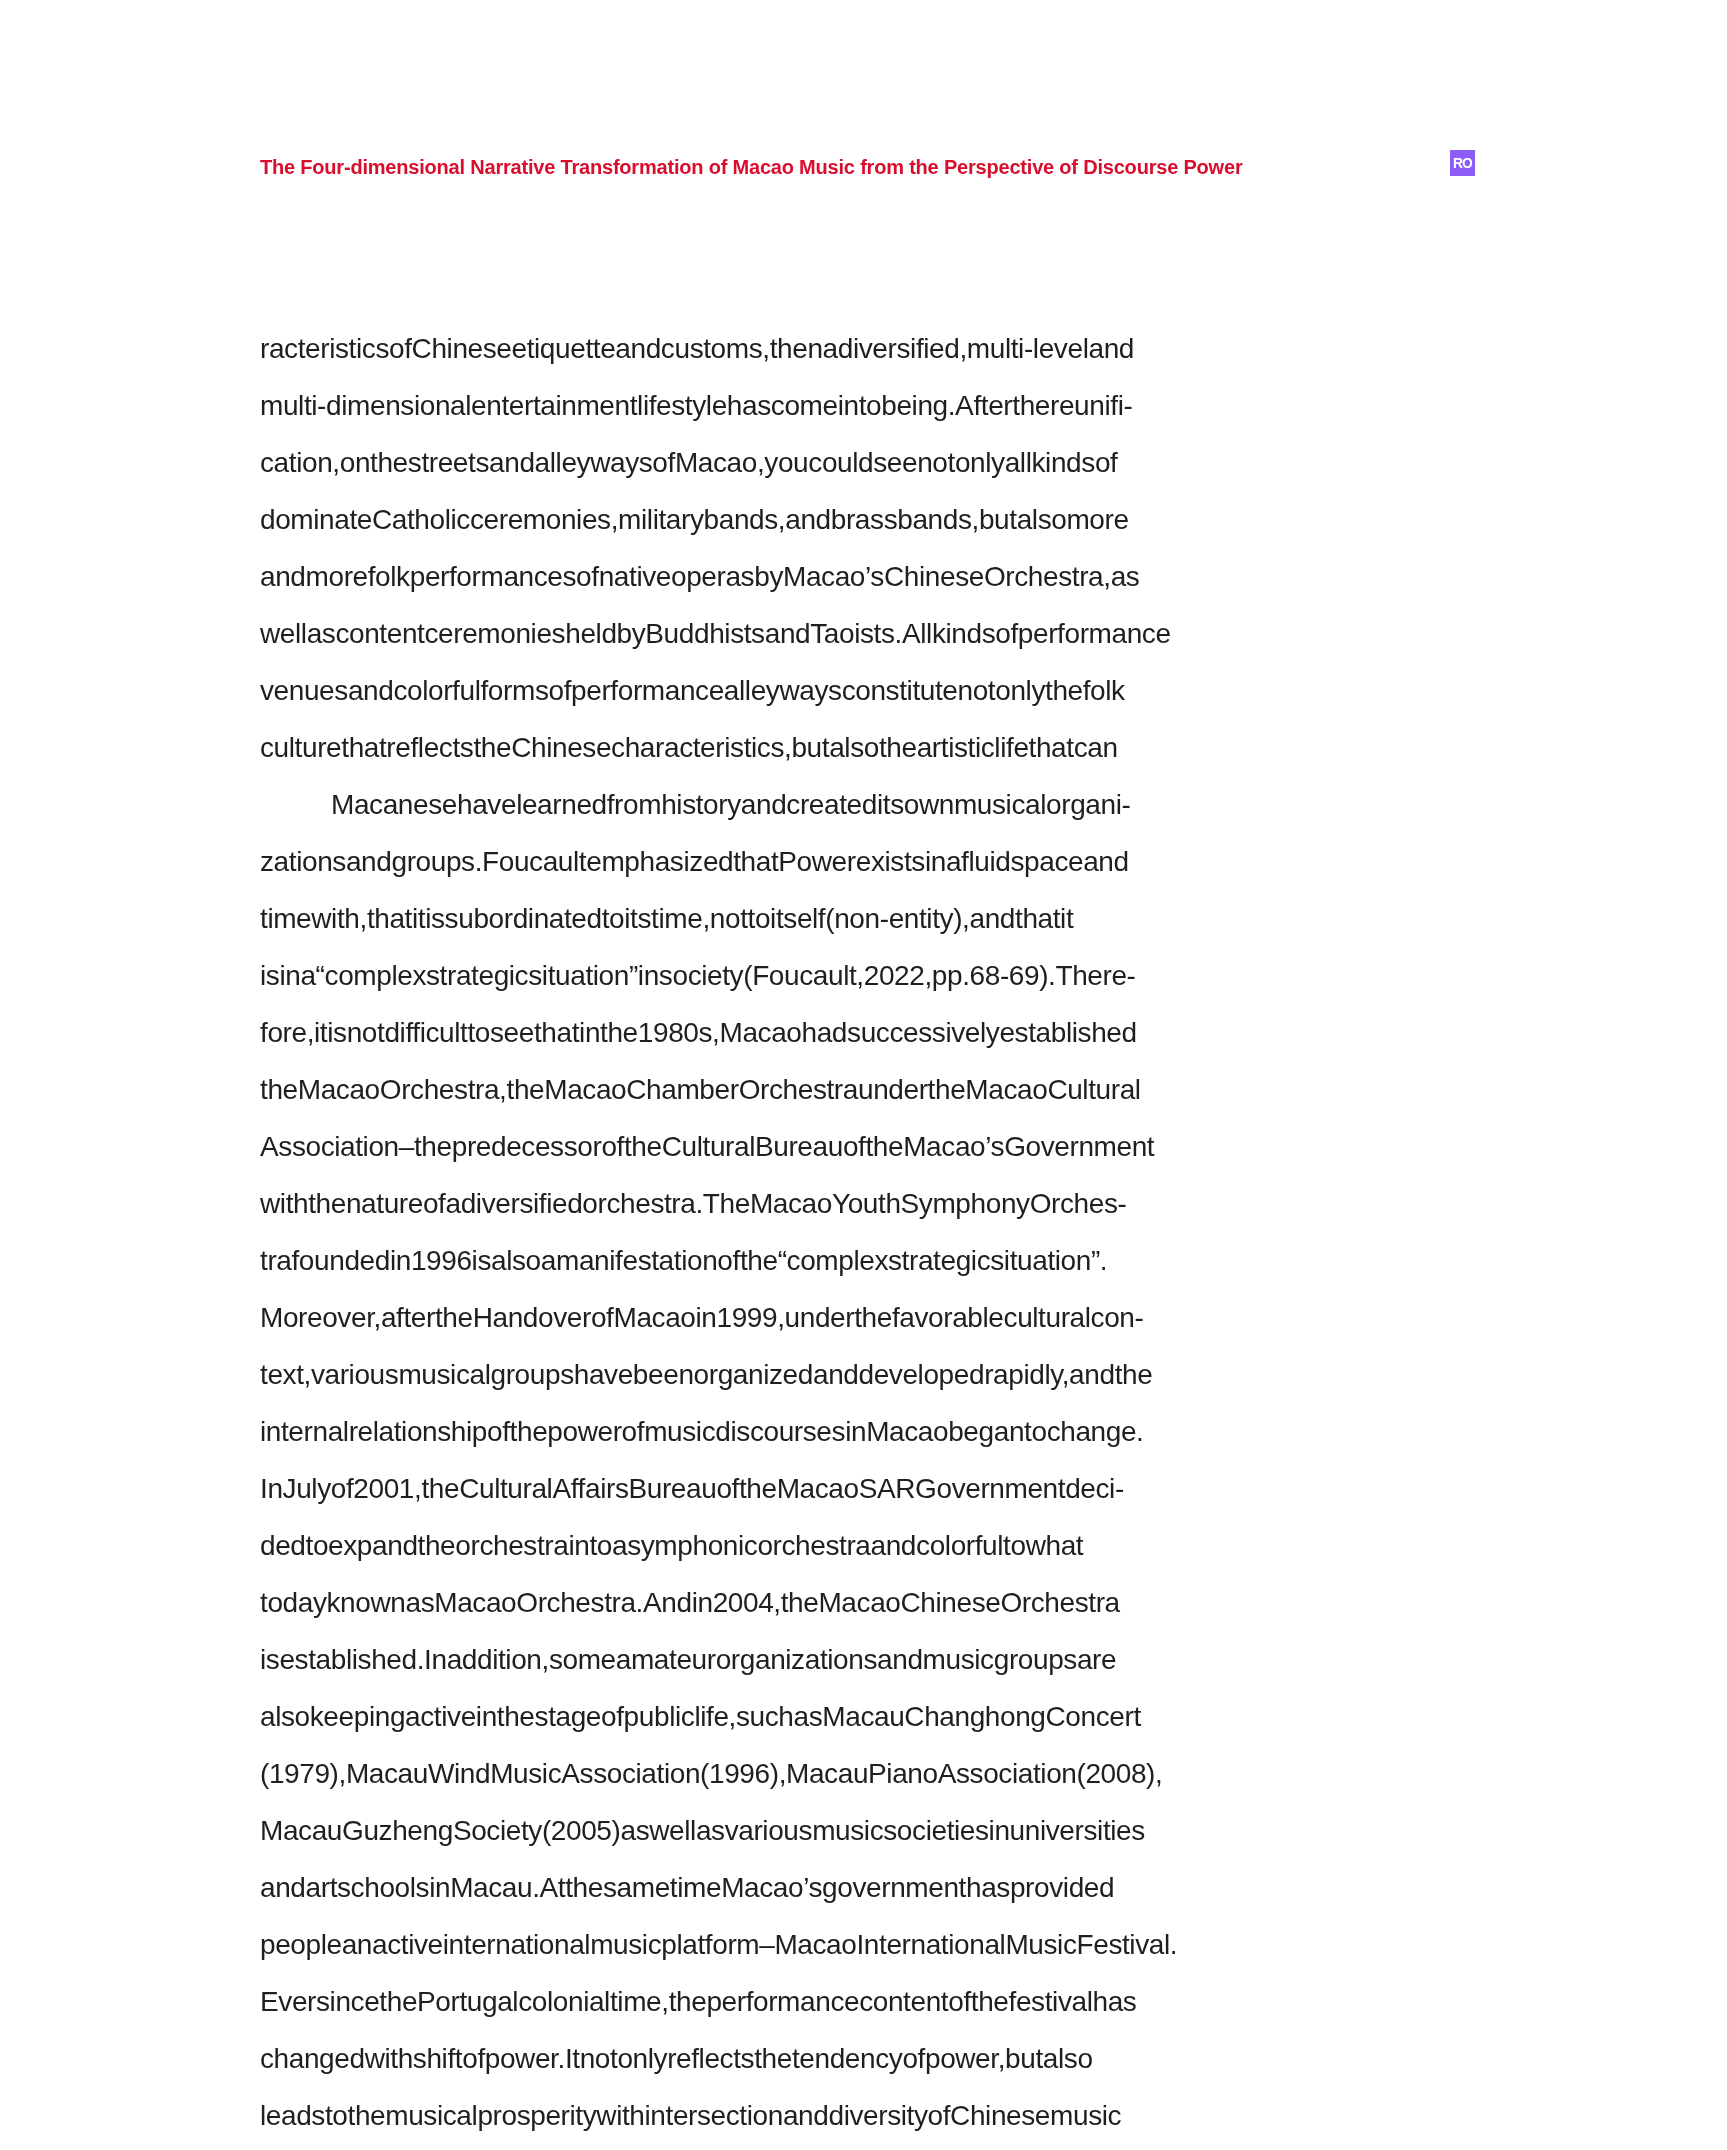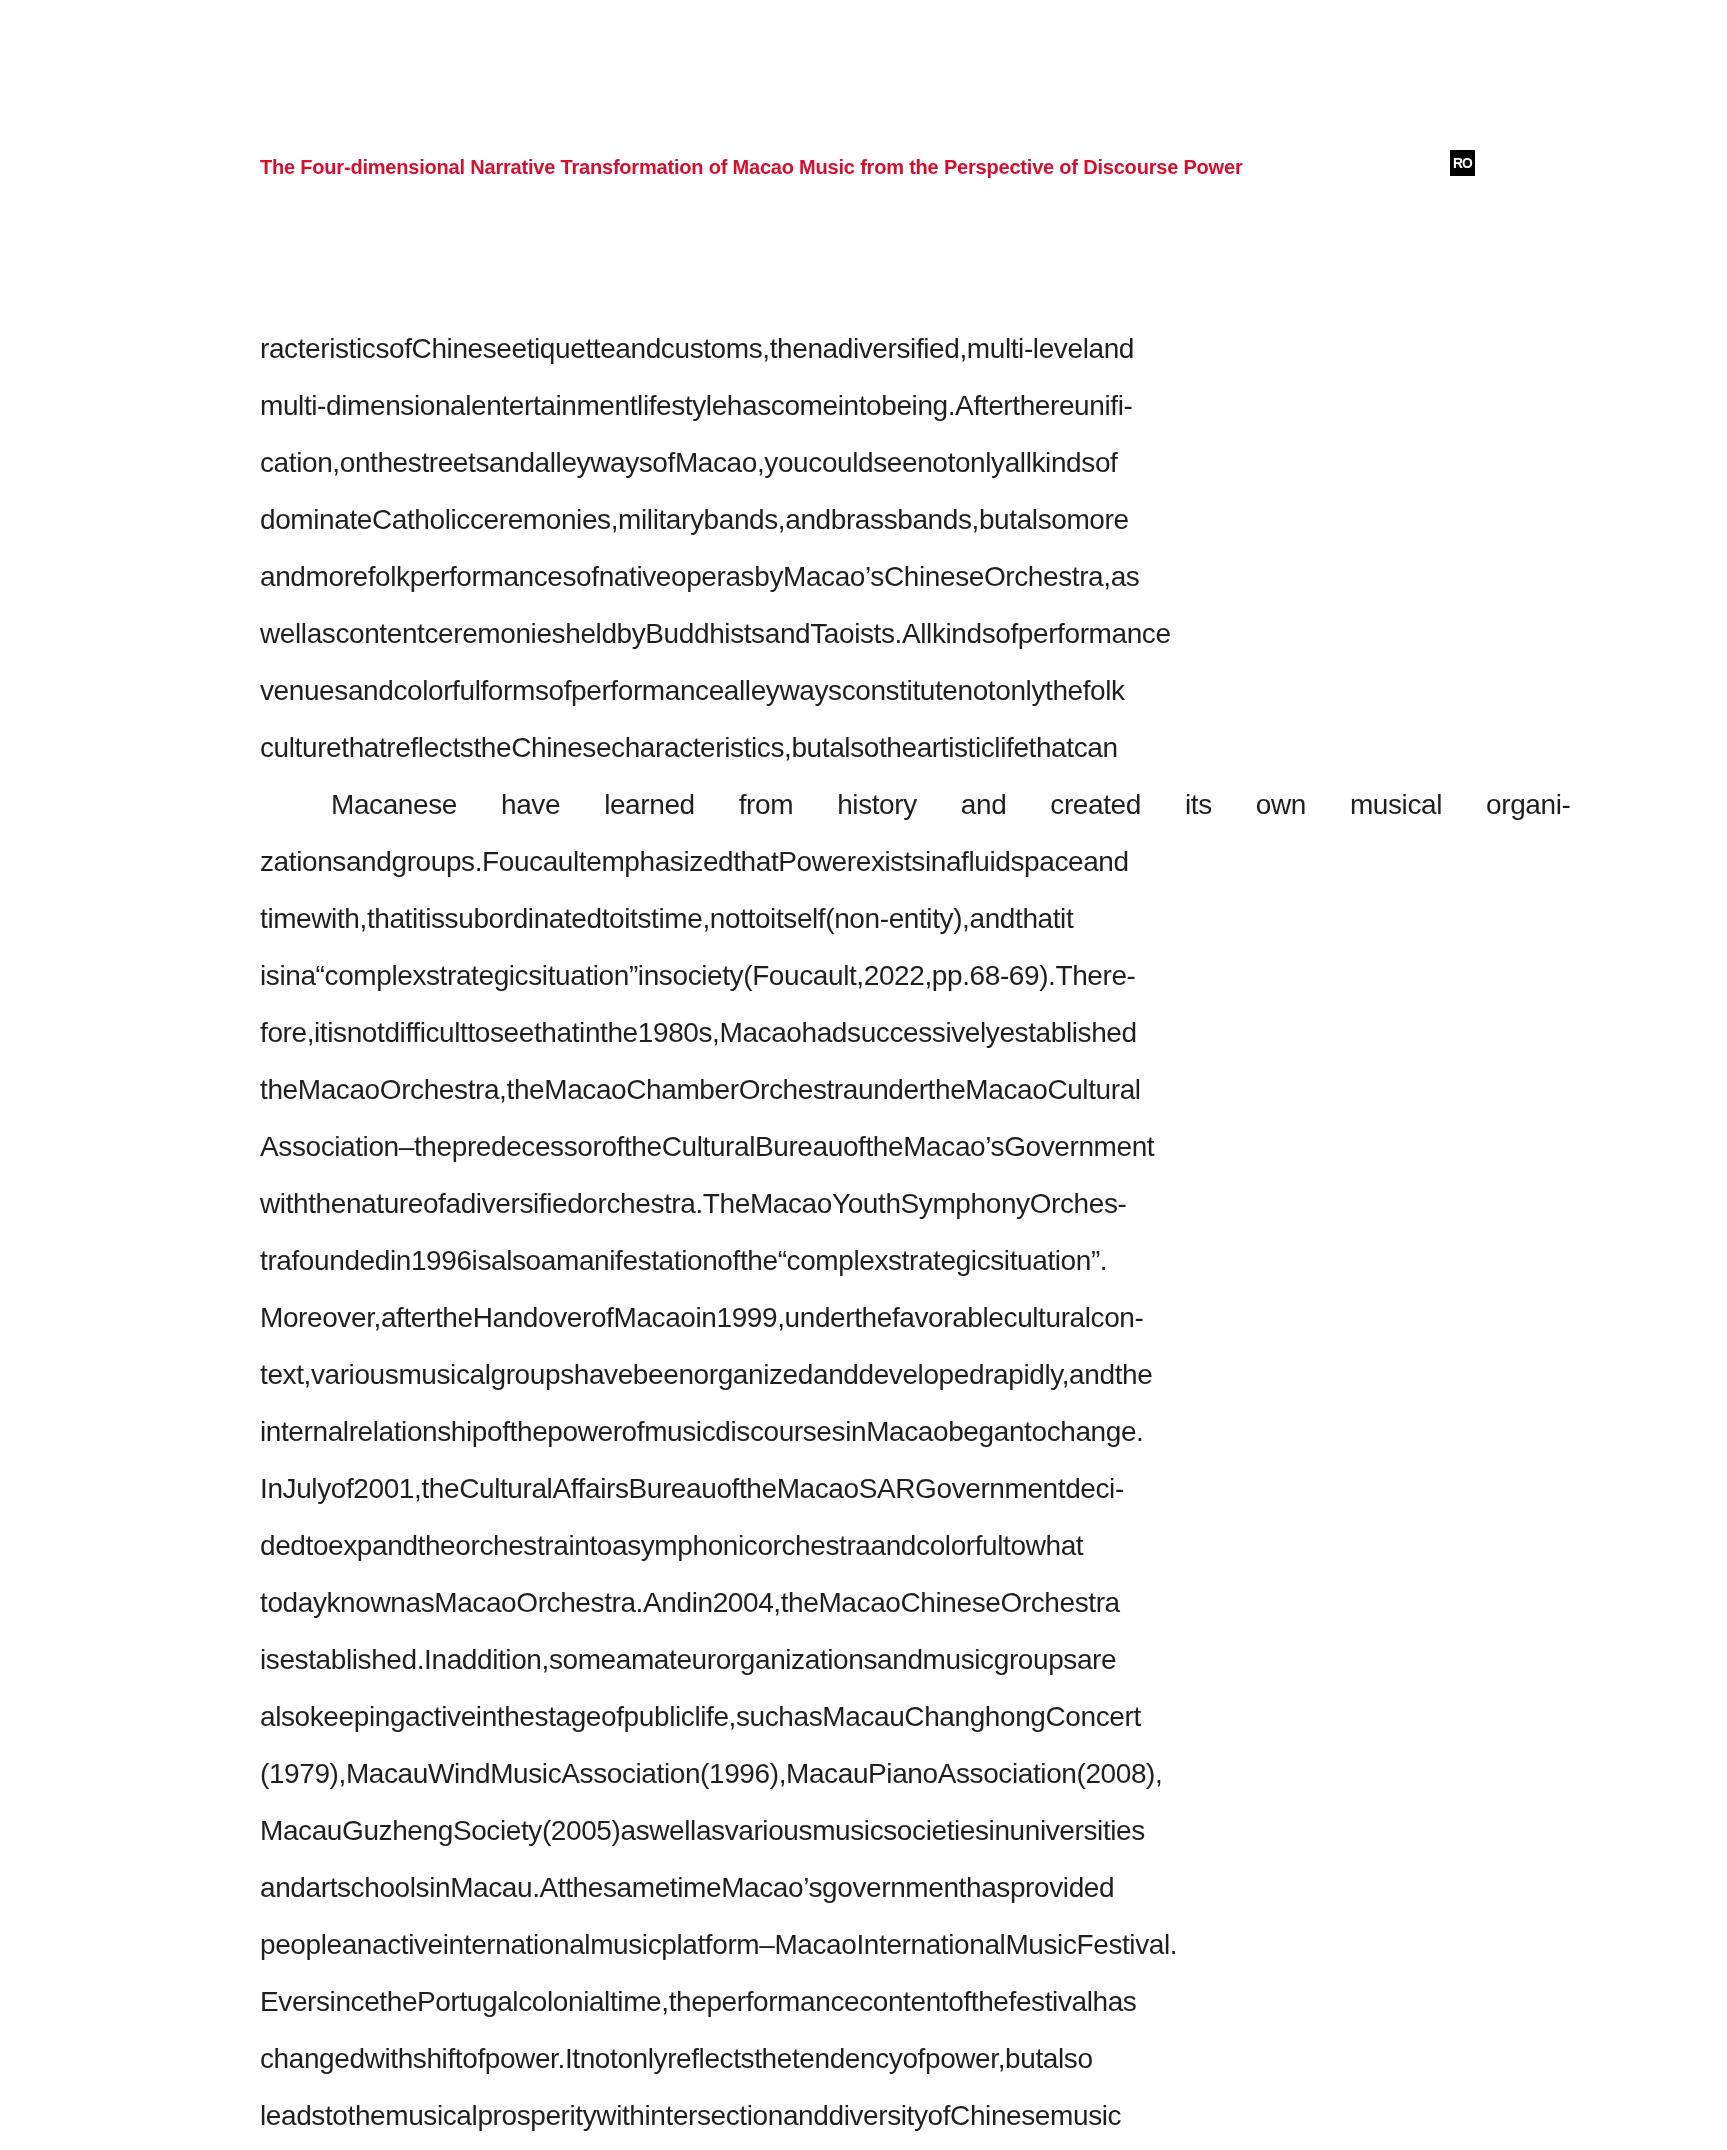--- a/index.html
+++ b/index.html
@@ -22,21 +22,21 @@
     letter-spacing:-0.2px;
     color:#d90d2d;
     white-space:nowrap;
   }
   .journal-logo{
     position:absolute;
     left:1450px;
     top:150px;
     width:25px;
     height:26px;
-    background:#000000;
+    background:#8b5cf6;
     color:#ffffff;
     display:flex;
     align-items:center;
     justify-content:center;
     font-weight:700;
     font-size:13.8px;
     letter-spacing:-0.9px;
   }
   
   .body-text{
@@ -54,21 +54,20 @@
     display:flex;
     justify-content:flex-start;
     white-space:nowrap;
   }
   .line.last{
     display:block;
     text-align:left;
   }
   .line.indent{
     padding-left:71px;
-    gap:44px;
   }
 </style>
 </head>
 <body>
 
 <div class="page">
 
   <div class="header-title">The Four-dimensional Narrative Transformation of Macao Music from the Perspective of Discourse Power</div>
 
   <div class="journal-logo">

